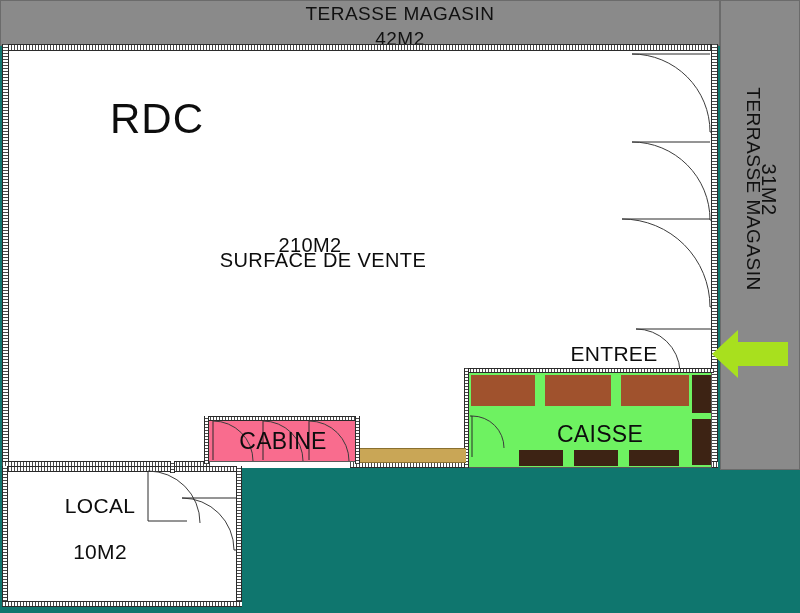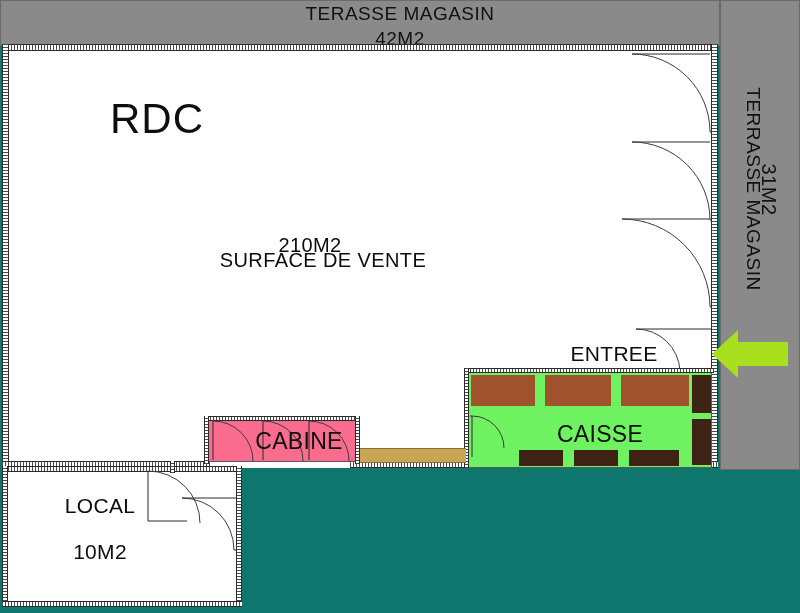--- a/index.html
+++ b/index.html
@@ -194,21 +194,21 @@
   </svg>
   <svg class="arc" width="52" height="44" style="left:262px; top:420px;">
     <line class="leaf" x1="1" y1="1" x2="1" y2="40"></line>
     <path d="M 1 1 A 40 40 0 0 1 41 41"></path>
   </svg>
   <svg class="arc" width="52" height="44" style="left:308px; top:420px;">
     <line class="leaf" x1="1" y1="1" x2="1" y2="40"></line>
     <path d="M 1 1 A 40 40 0 0 1 41 41"></path>
   </svg>
 
-  <div class="room-label small-label" style="left:224px; top:428px; width:150px; font-size:23px;">CABINE</div>
+  <div class="room-label small-label" style="left:208px; top:428px; width:150px; font-size:23px;">CABINE</div>
 
   <div class="abs room" style="left:6px; top:471px; width:232px; height:134px; background:#ffffff;"></div>
 
   <div class="abs wall" style="left:2px; top:466px; width:240px; height:6px;"></div>
   <div class="abs wall-v" style="left:2px; top:466px; width:6px; height:141px;"></div>
   <div class="abs wall-v" style="left:236px; top:466px; width:6px; height:141px;"></div>
   <div class="abs wall" style="left:2px; top:601px; width:240px; height:6px;"></div>
 
   <svg class="arc" width="56" height="56" style="left:147px; top:471px;">
     <line class="leaf" x1="1" y1="0" x2="1" y2="50"></line>

